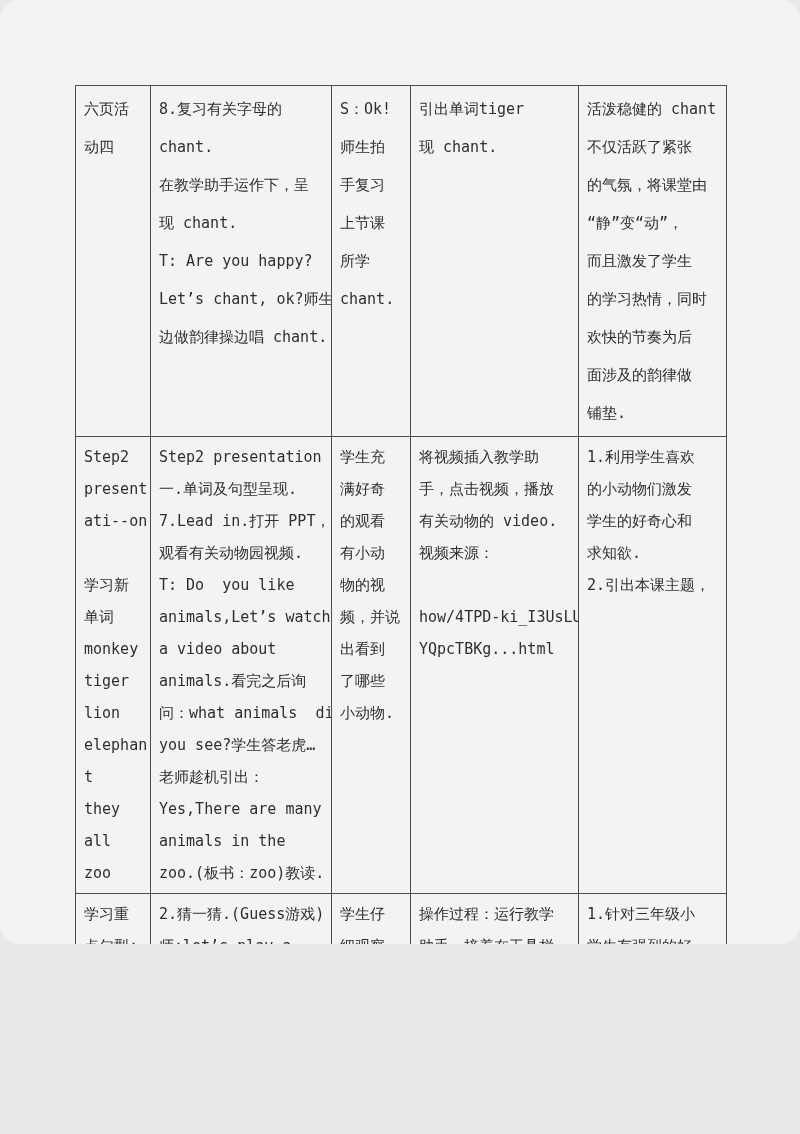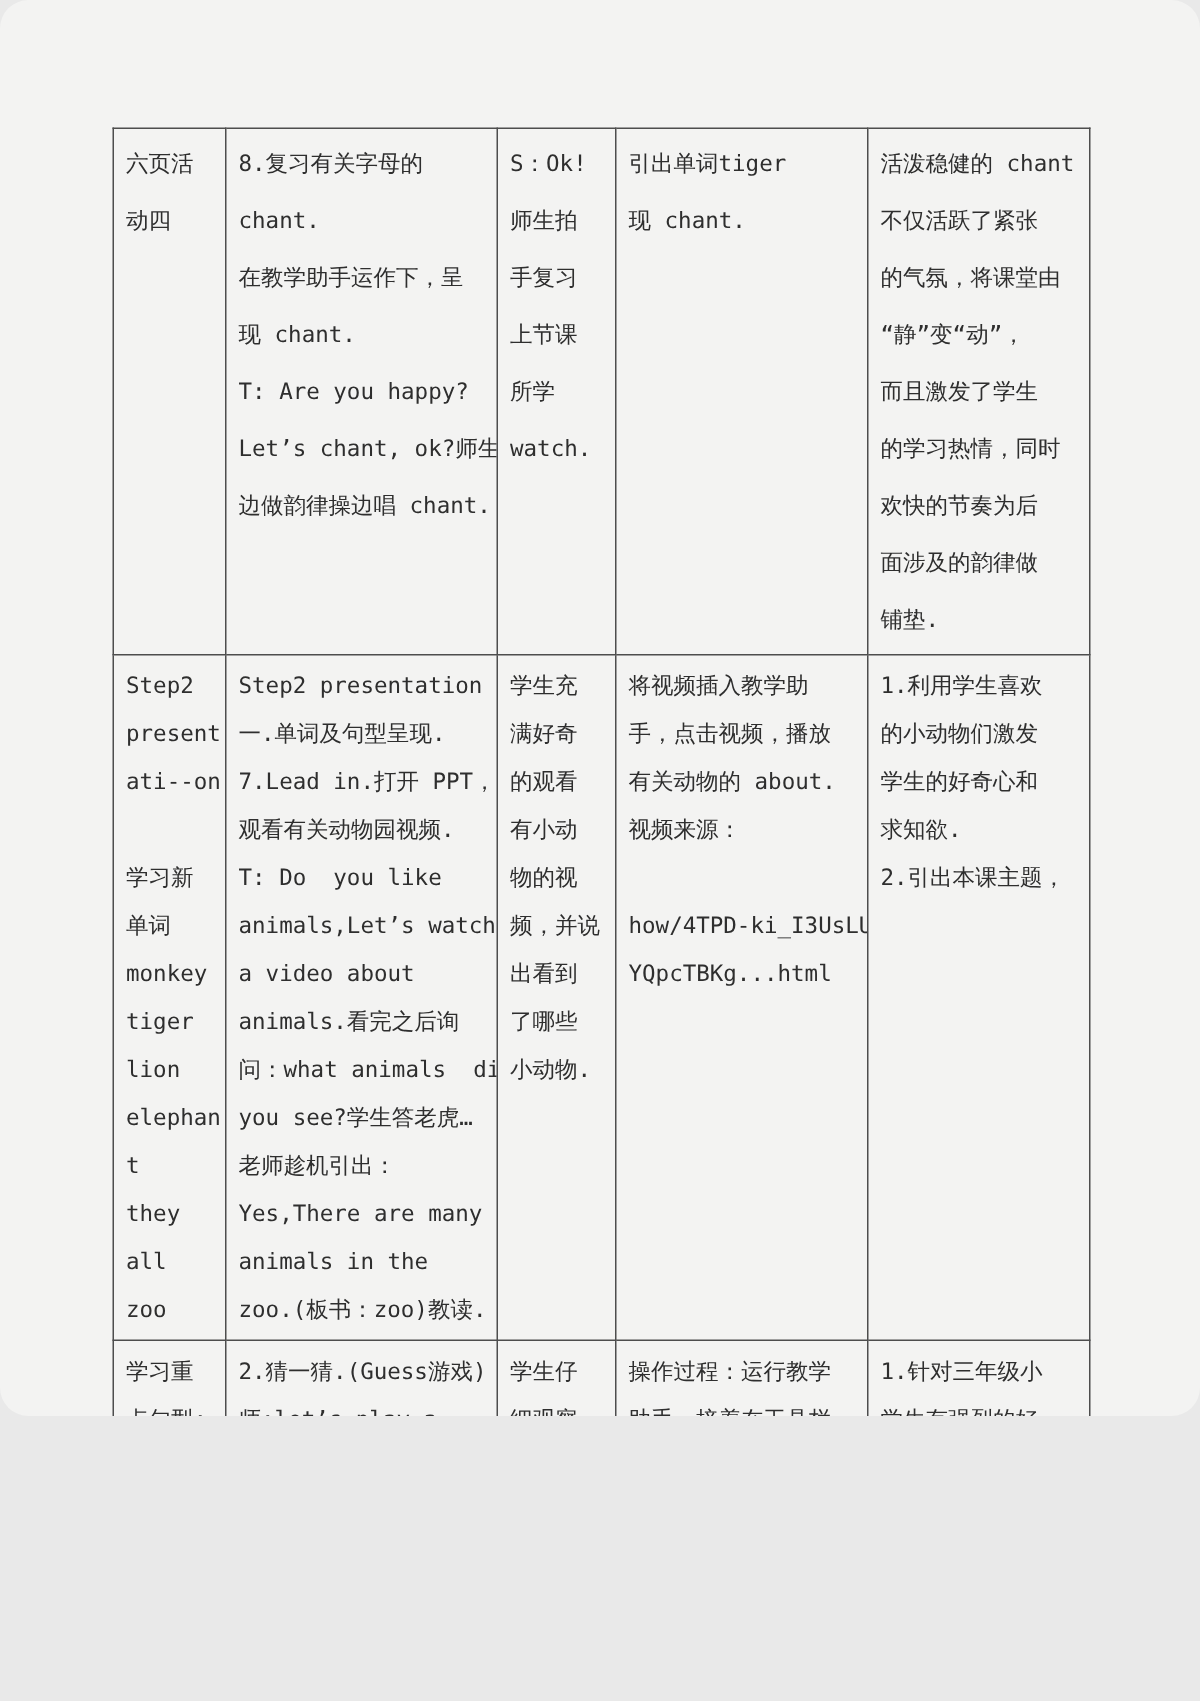--- a/index.html
+++ b/index.html
@@ -86,21 +86,21 @@
 在教学助手运作下，呈
 现 chant.
 T: Are you happy?
 Let’s chant, ok?师生
 边做韵律操边唱 chant.</td>
       <td>S：Ok!
 师生拍
 手复习
 上节课
 所学
-watch.</td>
+chant.</td>
       <td>引出单词tiger
 现 chant.</td>
       <td>活泼稳健的 chant
 不仅活跃了紧张
 的气氛，将课堂由
 “静”变“动”，
 而且激发了学生
 的学习热情，同时
 欢快的节奏为后
 面涉及的韵律做
@@ -139,21 +139,21 @@
 满好奇
 的观看
 有小动
 物的视
 频，并说
 出看到
 了哪些
 小动物.</td>
       <td>将视频插入教学助
 手，点击视频，播放
-有关动物的 about.
+有关动物的 video.
 视频来源：
 
 how/4TPD-ki_I3UsLU
 YQpcTBKg...html</td>
       <td>1.利用学生喜欢
 的小动物们激发
 学生的好奇心和
 求知欲.
 2.引出本课主题，</td>
     </tr>

